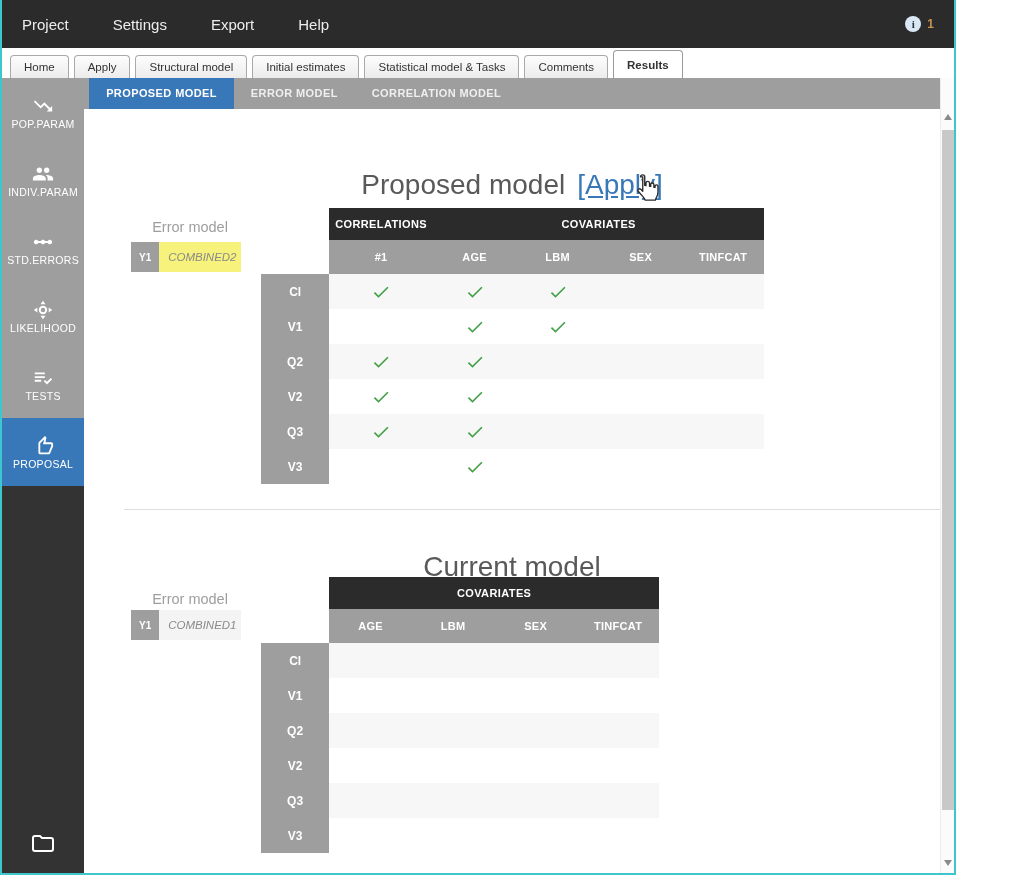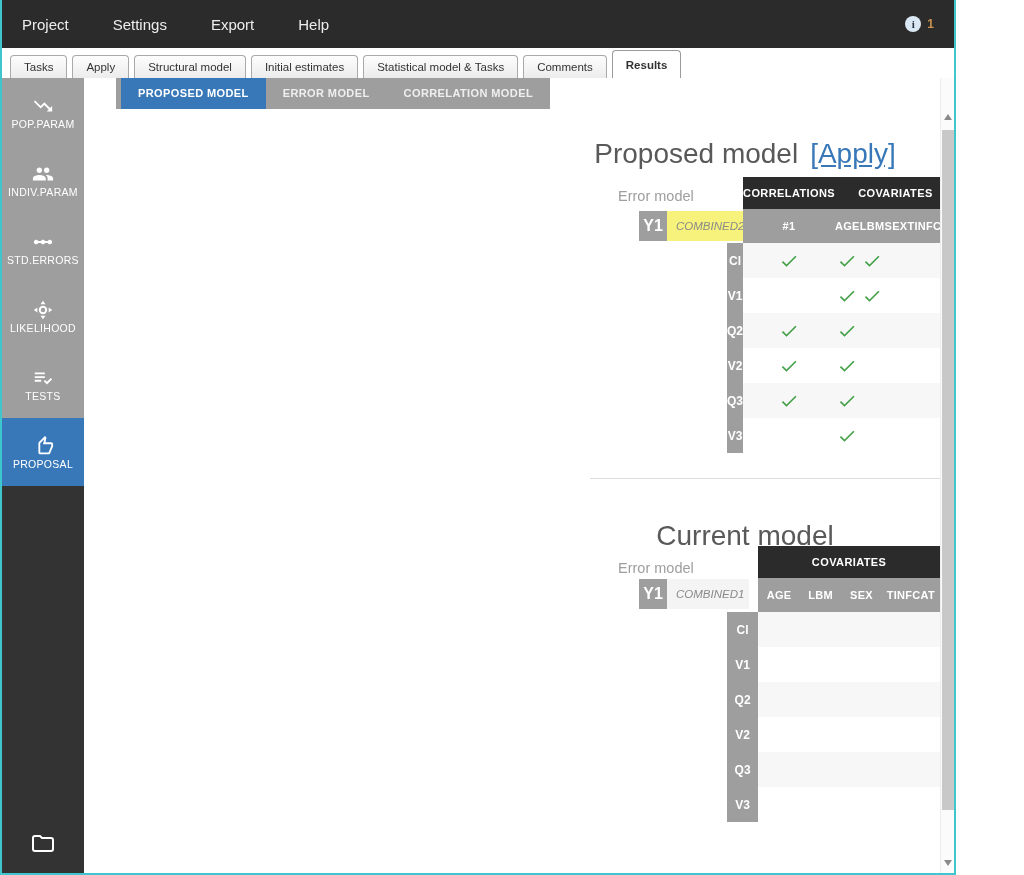--- a/index.html
+++ b/index.html
@@ -32,21 +32,21 @@
   .main{display:flex;height:795px;position:relative;}
   .sidebar{width:88px;background:#333;display:flex;flex-direction:column;}
   .side-item{height:68px;background:var(--gray);color:#fff;display:flex;
     flex-direction:column;align-items:center;justify-content:center;gap:1px;cursor:pointer;}
   .side-item.active{background:var(--blue);}
   .side-item .lbl{font-size:10.5px;letter-spacing:.3px;}
   .side-item svg{display:block;}
   .side-filler{flex:1;position:relative;}
   .folder-btn{position:absolute;bottom:14px;left:50%;transform:translateX(-50%);cursor:pointer;}
   
-  .content-col{width:917px;display:flex;flex-direction:row;padding-left:32px;}
+  .content-col{width:917px;display:flex;flex-direction:column;}
   .subtabs{height:31px;background:var(--gray);display:flex;padding-left:5px;}
   .subtab{line-height:31px;padding:0 17px;color:#efefef;font-size:11px;
     font-weight:bold;letter-spacing:.4px;cursor:pointer;white-space:nowrap;}
   .subtab.active{background:var(--blue);color:#fff;}
   .content{flex:1;background:#fff;position:relative;overflow:hidden;}
   
   .scroll-col{width:15px;background:#fbfbfb;position:relative;border-left:1px solid #ededed;}
   .scroll-up{position:absolute;top:36px;left:3px;width:0;height:0;
     border-left:4px solid transparent;border-right:4px solid transparent;
     border-bottom:6px solid #8a8a8a;cursor:pointer;}
@@ -58,22 +58,22 @@
   
   .sec-title{position:absolute;left:0;width:100%;text-align:center;
     font-size:28px;color:#595959;margin-top:20px;}
   #proposed-title{top:40px;}
   #current-title{top:422px;}
   .apply{color:var(--blue);text-decoration:underline;margin-left:12px;cursor:pointer;}
   .err-label{position:absolute;left:68px;font-size:14.5px;color:#9e9e9e;}
   #p-err-label{top:110px;} #c-err-label{top:482px;}
   .err-box{position:absolute;left:47px;display:flex;height:30px;}
   #p-err-box{top:133px;} #c-err-box{top:501px;}
-  .err-y{width:28px;background:var(--gray);color:#fff;font-weight:bold;font-size:16px;
-    display:flex;align-items:center;justify-content:center;margin-left:42px;}
+  .err-y{width:28px;background:var(--gray);color:#fff;font-weight:bold;font-size:10px;
+    display:flex;align-items:center;justify-content:center;}
   .err-val{width:82px;font-size:11.5px;color:#8a8a8a;display:flex;align-items:center;
     padding-left:9px;font-style:italic;}
   #p-err-box .err-val{background:var(--yellow);}
   #c-err-box .err-val{background:#f4f4f4;}
   .divider{position:absolute;top:400px;left:40px;width:862px;height:1px;background:#ddd;}
   .table-holder{position:absolute;left:177px;}
   #proposed-table{top:99px;} #current-table{top:468px;}
   
   .model-table{border-collapse:collapse;table-layout:fixed;}
   .model-table td{padding:0;text-align:center;vertical-align:middle;overflow:hidden;}
@@ -101,21 +101,21 @@
     <span class="menu-item">Settings</span>
     <span class="menu-item">Export</span>
     <span class="menu-item">Help</span>
     <span class="menu-right">
       <span class="info-circle">i</span>
       <span class="notif-count">1</span>
     </span>
   </div>
 
   <div class="tabrow">
-    <div class="tab">Tasks</div>
+    <div class="tab">Home</div>
     <div class="tab">Apply</div>
     <div class="tab">Structural model</div>
     <div class="tab">Initial estimates</div>
     <div class="tab">Statistical model &amp; Tasks</div>
     <div class="tab">Comments</div>
     <div class="tab active">Results</div>
   </div>
 
   <div class="main">
 

